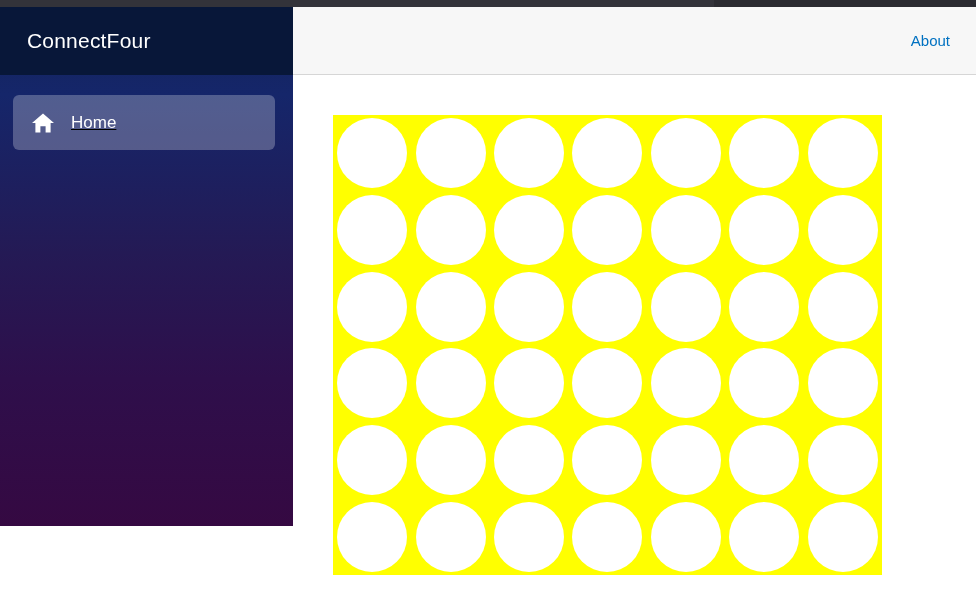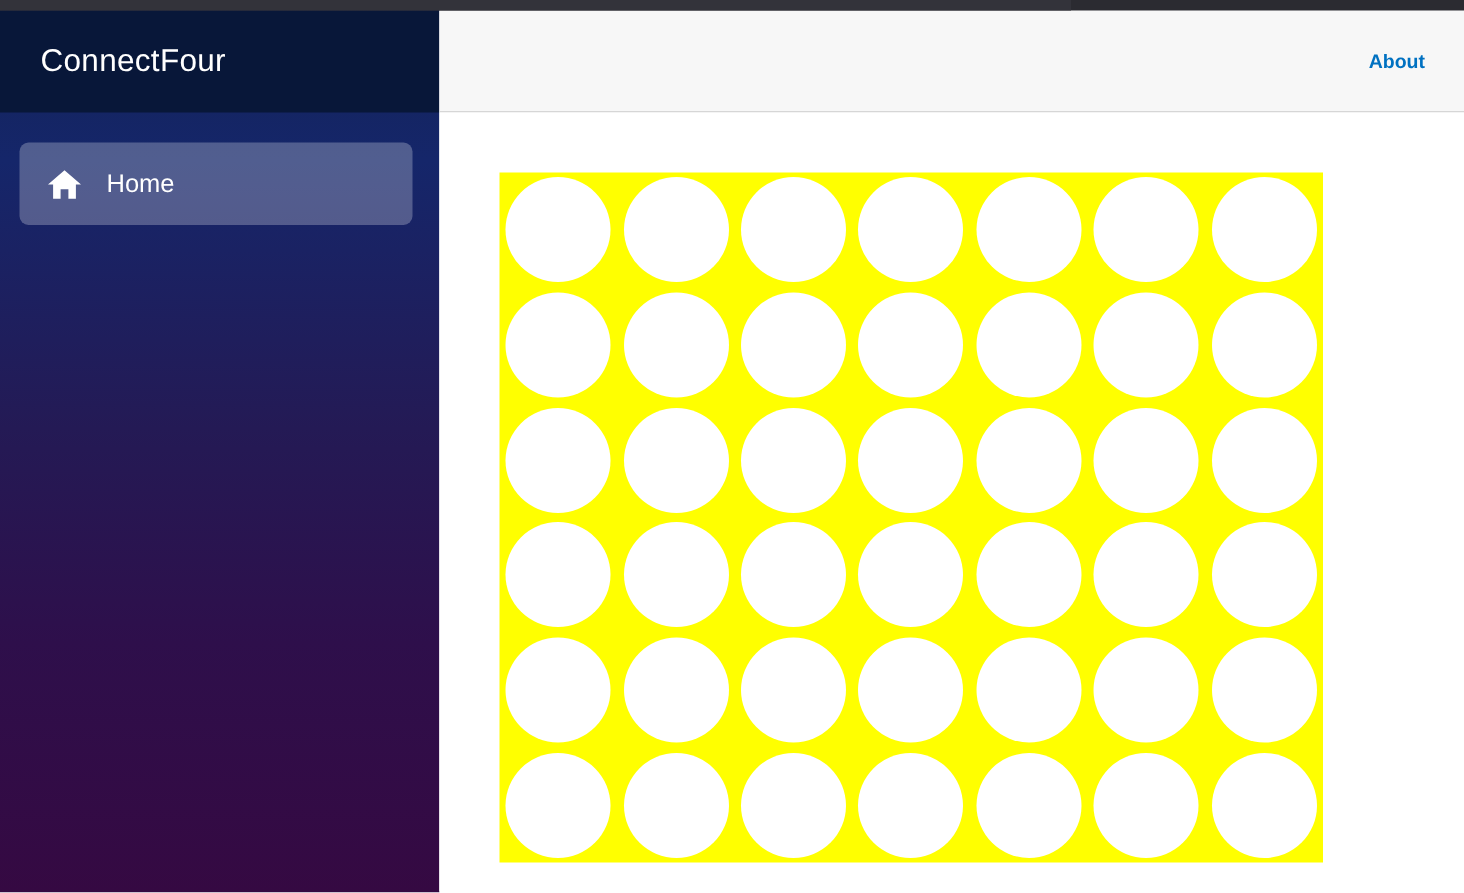--- a/index.html
+++ b/index.html
@@ -34,21 +34,21 @@
     top: 0; left: 0;
     width: 714px;
     height: 7px;
     background: #33333a;
   }
 
   
   .sidebar {
     position: relative;
     width: 293px;
-    height: 595px;
+    height: 526px;
     flex: 0 0 293px;
     background: linear-gradient(180deg, #132356 0%, #15266a 18%, #241a55 48%, #2e0f4b 72%, #350942 100%);
     overflow: hidden;
     padding-left: 12px;
   }
 
   .brand {
     position: absolute;
     top: 7px; left: 0;
     width: 293px;
@@ -76,20 +76,21 @@
     position: relative;
     height: 55px;
     margin: 0 18px 13px 13px;
     border-radius: 6px;
     display: flex;
     align-items: center;
     cursor: pointer;
   }
   .nav-item.active {
     background: rgba(255,255,255,0.26);
+    text-decoration: underline;
   }
   .nav-icon {
     width: 26px;
     height: 26px;
     margin-left: 17px;
     margin-right: 15px;
     display: flex;
     align-items: center;
     justify-content: center;
     flex: 0 0 26px;
@@ -117,25 +118,24 @@
     position: relative;
     height: 68px;
     background: #f7f7f7;
     border-bottom: 1px solid #d6d6d6;
     display: flex;
     align-items: center;
     justify-content: flex-end;
   }
   .topbar-link {
     color: #0071c1;
-    font-size: 13px;
+    font-size: 15px;
     text-decoration: none;
     margin-right: 26px;
     cursor: pointer;
-    font-weight: bold;
   }
 
   .content {
     position: relative;
     width: 683px;
     height: 519px;
     background: #ffffff;
   }
 
   

